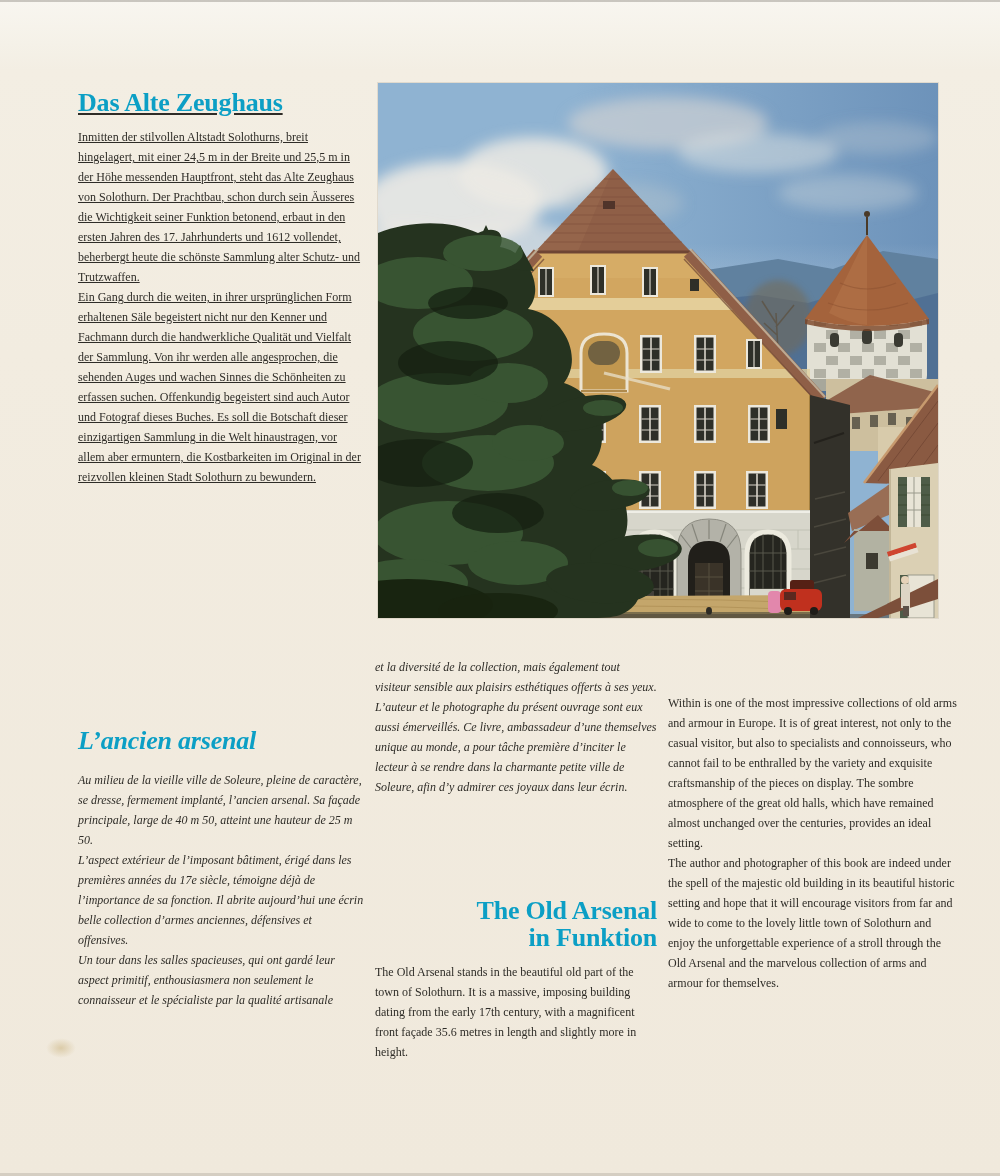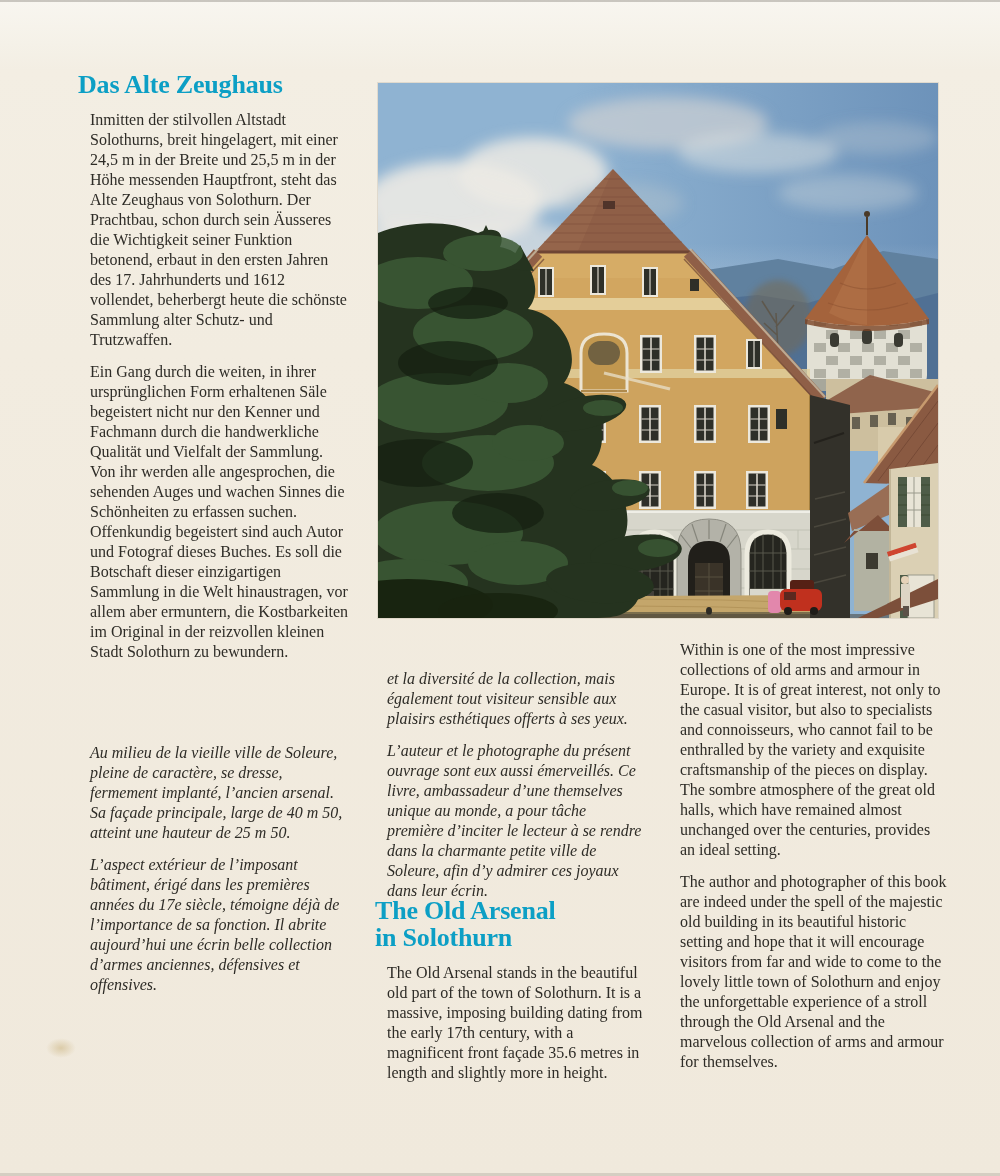--- a/index.html
+++ b/index.html
@@ -10,64 +10,66 @@
   .page{
     position:relative; width:1000px; height:1176px; overflow:hidden;
     background:linear-gradient(180deg,#f8f6f0 0%, #f3eee3 6%, var(--paper) 30%, #f0e9dc 100%);
     font-family:"Liberation Serif", serif; color:var(--ink);
   }
   .page::before{content:""; position:absolute; left:0; top:0; width:100%; height:2px; background:rgba(60,55,45,.25);}
   .page::after{content:""; position:absolute; left:0; bottom:0; width:100%; height:3px; background:rgba(60,55,45,.15);}
   .block{position:absolute;}
   .head{color:var(--accent); font-weight:bold; font-size:26px; line-height:27px; margin:0 0 11px 0; letter-spacing:-0.2px;}
   .head span{display:block;}
-  p{margin:12px; font-size:16px; line-height:20px;}
+  p{margin:0; font-size:12px; line-height:20px;}
   .italic{font-style:italic;}
   .col-left  {left:78px;  width:286px;}
   .col-mid   {left:375px; width:282px;}
   .col-right {left:668px; width:291px;}
   .photo{position:absolute; left:378px; top:83px; width:560px; height:535px; margin:0; box-shadow:0 0 0 1px rgba(120,110,90,.15);}
   .photo svg{display:block; width:560px; height:535px;}
   .stain{position:absolute; left:46px; top:1038px; width:30px; height:20px; border-radius:50%;
          background:radial-gradient(ellipse at center, rgba(214,196,156,.8), rgba(214,196,156,0) 70%);}
 </style>
 </head>
 <body>
 
 <div class="page">
 
-  <section class="block col-left" style="top:71px;">
+  <section class="block col-left" style="top:89px;text-decoration:underline;">
     <h2 class="head">
       <span>Das Alte Zeughaus</span>
     </h2>
     <p>Inmitten der stilvollen Altstadt Solothurns, breit hingelagert, mit einer 24,5 m in der Breite und 25,5 m in der Höhe messenden Hauptfront, steht das Alte Zeughaus von Solothurn. Der Prachtbau, schon durch sein Äusseres die Wichtigkeit seiner Funktion betonend, erbaut in den ersten Jahren des 17. Jahrhunderts und 1612 vollendet, beherbergt heute die schönste Sammlung alter Schutz- und Trutzwaffen.</p>
     <p>Ein Gang durch die weiten, in ihrer ursprünglichen Form erhaltenen Säle begeistert nicht nur den Kenner und Fachmann durch die handwerkliche Qualität und Vielfalt der Sammlung. Von ihr werden alle angesprochen, die sehenden Auges und wachen Sinnes die Schönheiten zu erfassen suchen. Offenkundig begeistert sind auch Autor und Fotograf dieses Buches. Es soll die Botschaft dieser einzigartigen Sammlung in die Welt hinaustragen, vor allem aber ermuntern, die Kostbarkeiten im Original in der reizvollen kleinen Stadt Solothurn zu bewundern.</p>
   </section>
 
   <section class="block col-left" style="top:727px;">
     <h2 class="head italic" style="margin-bottom:16px;">
+      <span>L’ancien arsenal</span>
     </h2>
     <p class="italic">Au milieu de la vieille ville de Soleure, pleine de caractère, se dresse, fermement implanté, l’ancien arsenal. Sa façade principale, large de 40 m 50, atteint une hauteur de 25 m 50.</p>
     <p class="italic">L’aspect extérieur de l’imposant bâtiment, érigé dans les premières années du 17e siècle, témoigne déjà de l’importance de sa fonction. Il abrite aujourd’hui une écrin belle collection d’armes anciennes, défensives et offensives.</p>
+    <p class="italic">Un tour dans les salles spacieuses, qui ont gardé leur aspect primitif, enthousiasmera non seulement le connaisseur et le spécialiste par la qualité artisanale</p>
   </section>
 
   <section class="block col-mid" style="top:657px;">
     <p class="italic">et la diversité de la collection, mais également tout visiteur sensible aux plaisirs esthétiques offerts à ses yeux.</p>
     <p class="italic">L’auteur et le photographe du présent ouvrage sont eux aussi émerveillés. Ce livre, ambassadeur d’une themselves unique au monde, a pour tâche première d’inciter le lecteur à se rendre dans la charmante petite ville de Soleure, afin d’y admirer ces joyaux dans leur écrin.</p>
   </section>
 
   <section class="block col-mid" style="top:897px;">
-    <h2 class="head" style="margin-bottom:4px;">
+    <h2 class="head" style="margin-bottom:11px;text-align:right;">
       <span>The Old Arsenal</span>
-      <span>in Solothurn</span>
+      <span>in Funktion</span>
     </h2>
     <p>The Old Arsenal stands in the beautiful old part of the town of Solothurn. It is a massive, imposing building dating from the early 17th century, with a magnificent front façade 35.6 metres in length and slightly more in height.</p>
   </section>
 
-  <section class="block col-right" style="top:628px;">
+  <section class="block col-right" style="top:693px;">
     <p>Within is one of the most impressive collections of old arms and armour in Europe. It is of great interest, not only to the casual visitor, but also to specialists and connoisseurs, who cannot fail to be enthralled by the variety and exquisite craftsmanship of the pieces on display. The sombre atmosphere of the great old halls, which have remained almost unchanged over the centuries, provides an ideal setting.</p>
     <p>The author and photographer of this book are indeed under the spell of the majestic old building in its beautiful historic setting and hope that it will encourage visitors from far and wide to come to the lovely little town of Solothurn and enjoy the unforgettable experience of a stroll through the Old Arsenal and the marvelous collection of arms and armour for themselves.</p>
   </section>
 
   <figure class="photo">
     <svg viewBox="0 0 560 535" xmlns="http://www.w3.org/2000/svg">
       <defs>
         <linearGradient id="deep" x1="0" y1="0" x2="1" y2="0">
           <stop offset="35%" stop-color="rgba(58,98,150,0)"></stop>
           <stop offset="100%" stop-color="rgba(58,98,150,0.40)"></stop>

